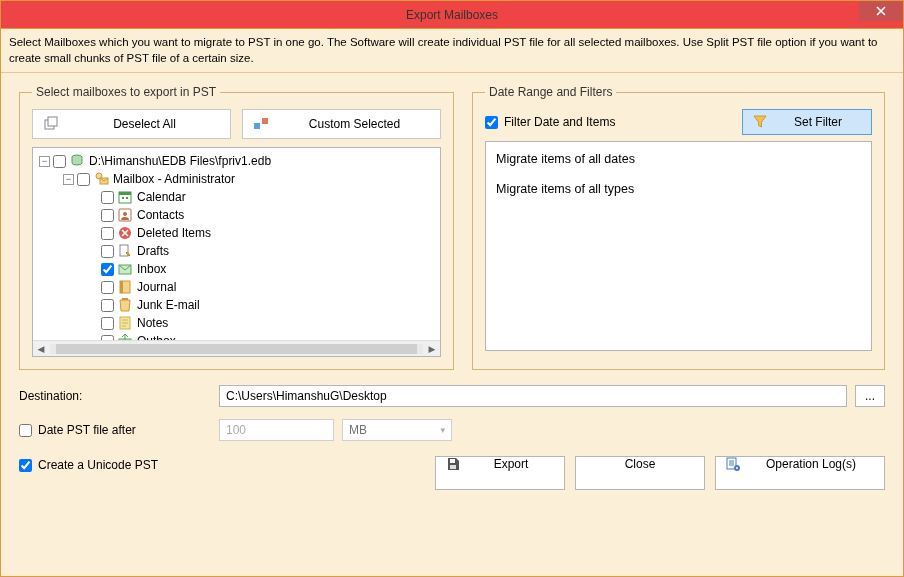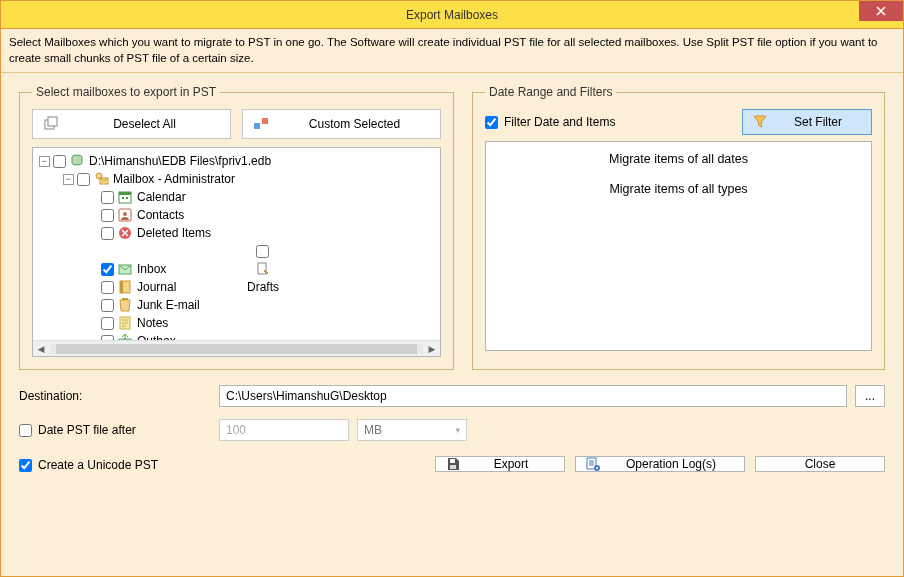--- a/index.html
+++ b/index.html
@@ -1,21 +1,21 @@
 <!DOCTYPE html>
 <html><head>
 <meta charset="utf-8">
 <style>
   * { box-sizing: border-box; }
   html, body { margin: 0; padding: 0; font-family: "Segoe UI", Tahoma, sans-serif; font-size: 12px; }
   body { background: #fff; }
 
   .window { width: 904px; height: 577px; border: 1px solid #e09a3a; background: #fff; display: flex; flex-direction: column; }
 
-  .titlebar { height: 28px; background: #fde047; display: flex; align-items: center; position: relative; border-bottom: 1px solid #e09a3a; }
+  .titlebar { height: 28px; background: #ef4444; display: flex; align-items: center; position: relative; border-bottom: 1px solid #e09a3a; }
   .titlebar-title { flex: 1; text-align: center; color: #333; font-size: 12px; }
   .close-btn { width: 44px; height: 20px; background: #c75050; color: #fff; display: flex; align-items: center; justify-content: center; position: absolute; right: 0; top: 0; cursor: pointer; font-size: 11px; }
 
   .instructions { background: #fcefd7; padding: 6px 8px; font-size: 11.5px; color: #000; line-height: 1.35; border-bottom: 1px solid #e5c98a; }
 
   .content { flex: 1; background: #fcefd7; padding: 12px 18px 14px 18px; display: flex; flex-direction: column; gap: 10px; }
 
   .top-row { display: flex; gap: 18px; }
 
   fieldset { border: 1px solid #d0b57a; padding: 10px 12px 12px 12px; margin: 0; }
@@ -49,37 +49,37 @@
   .hscroll .thumb { position: absolute; left: 6px; right: 6px; top: 0; bottom: 0; background: #cfcfcf; }
 
   .date-filter-row { display: flex; gap: 12px; margin-bottom: 6px; }
   .date-filter-check { display: flex; align-items: center; gap: 6px; }
   .set-filter-btn {
     margin-left: auto; width: 130px; height: 26px; background: #cfe6fa; border: 1px solid #5a9edb;
     display: flex; align-items: center; cursor: pointer; gap: 8px; padding: 0 10px;
   }
   .set-filter-btn .lbl { flex: 1; text-align: center; }
   .filter-box { height: 210px; background: #fff; border: 1px solid #b5b5b5; padding: 10px; font-size: 12.5px; color: #000; }
-  .filter-box p { margin: 0 0 16px 0; text-align: center; }
+  .filter-box p { margin: 0 0 16px 0; }
 
   .form-row { display: flex; align-items: center; min-height: 24px; }
   .form-row .label { flex: 0 0 200px; color: #000; }
   .dest-input { flex: 1; height: 22px; border: 1px solid #b5b5b5; background: #fff; padding: 0 6px; font-size: 12px; font-family: inherit; }
   .browse-btn { width: 30px; height: 22px; background: #fff; border: 1px solid #b5b5b5; margin-left: 8px; display: flex; align-items: center; justify-content: center; cursor: pointer; }
 
-  .split-input { width: 130px; height: 22px; border: 1px solid #cfcfcf; background: #fff; color: #aaa; padding: 0 6px; font-size: 12px; }
+  .split-input { width: 115px; height: 22px; border: 1px solid #cfcfcf; background: #fff; color: #aaa; padding: 0 6px; font-size: 12px; }
   .split-unit { width: 110px; height: 22px; border: 1px solid #cfcfcf; background: #fff; margin-left: 8px; display: flex; align-items: center; padding: 0 6px; color: #737373; position: relative; }
   .split-unit::after { content: "▾"; position: absolute; right: 6px; color: #aaa; font-size: 9px; }
 
   .check-row { display: flex; align-items: center; gap: 6px; }
 
   .bottom-actions { display: flex; gap: 10px; margin-left: auto; margin-top: 4px; }
   .action-btn {
-    width: 130px; height: 16px; background: #fff; border: 1px solid #b5b5b5;
-    display: flex; align-items: center; padding: 0 10px; gap: 8px; cursor: pointer;
+    width: 130px; height: 34px; background: #fff; border: 1px solid #b5b5b5;
+    display: flex; align-items: flex-start; padding: 0 10px; gap: 8px; cursor: pointer;
   }
   .action-btn.wide { width: 170px; }
   .action-btn .lbl { flex: 1; text-align: center; }
 
   input[type=checkbox] { margin: 0; width: 13px; height: 13px; }
 </style>
 </head>
 <body>
 
 <div class="window">
@@ -177,21 +177,21 @@
                   <span class="noexp"></span>
                   <input type="checkbox" class="cb" style="">
                   <span class="ticon">
                     <svg width="16" height="16" viewBox="0 0 16 16">
                       <circle cx="8" cy="8" r="6" fill="#e05a5a"></circle>
                       <path d="M5 5 l6 6 M11 5 l-6 6" stroke="#fff" stroke-width="1.5"></path>
                     </svg>
                   </span>
                   <span class="tlabel">Deleted Items</span>
                 </div>
-                <div class="tree-row" style="padding-left: 52px; flex-direction: column;">
+                <div class="tree-row" style="padding-left: 52px;">
                   <span class="noexp"></span>
                   <input type="checkbox" class="cb" style="">
                   <span class="ticon">
                     <svg width="16" height="16" viewBox="0 0 16 16">
                       <rect x="3" y="2" width="8" height="11" fill="#fff" stroke="#888"></rect>
                       <path d="M10 9 l3 3 l-1 1 l-3 -3 z" fill="#e0b04a" stroke="#b88a2a"></path>
                     </svg>
                   </span>
                   <span class="tlabel">Drafts</span>
                 </div>
@@ -314,29 +314,29 @@
 
       <div class="bottom-actions">
         <div class="action-btn">
           <svg width="14" height="14" viewBox="0 0 14 14">
               <path d="M2 1 h8 l3 3 v9 h-11 z" fill="#555"></path>
               <rect x="4" y="2" width="5" height="4" fill="#fff"></rect>
               <rect x="4" y="8" width="6" height="4" fill="#ddd"></rect>
             </svg>
           <span class="lbl">Export</span>
         </div>
+        <div class="action-btn">
+          <span class="lbl">Close</span>
+        </div>
         <div class="action-btn wide">
           <svg width="14" height="14" viewBox="0 0 14 14">
               <rect x="1" y="1" width="9" height="11" fill="#fff" stroke="#4a7ac6"></rect>
               <path d="M3 4 h5 M3 6 h5 M3 8 h5" stroke="#4a7ac6"></path>
               <circle cx="11" cy="11" r="3" fill="#4a7ac6"></circle>
               <path d="M10 11 h2 M11 10 v2" stroke="#fff"></path>
             </svg>
           <span class="lbl">Operation Log(s)</span>
         </div>
-        <div class="action-btn">
-          <span class="lbl">Close</span>
-        </div>
       </div>
     </div>
 
   </div>
 </div>
 
 </body></html>

